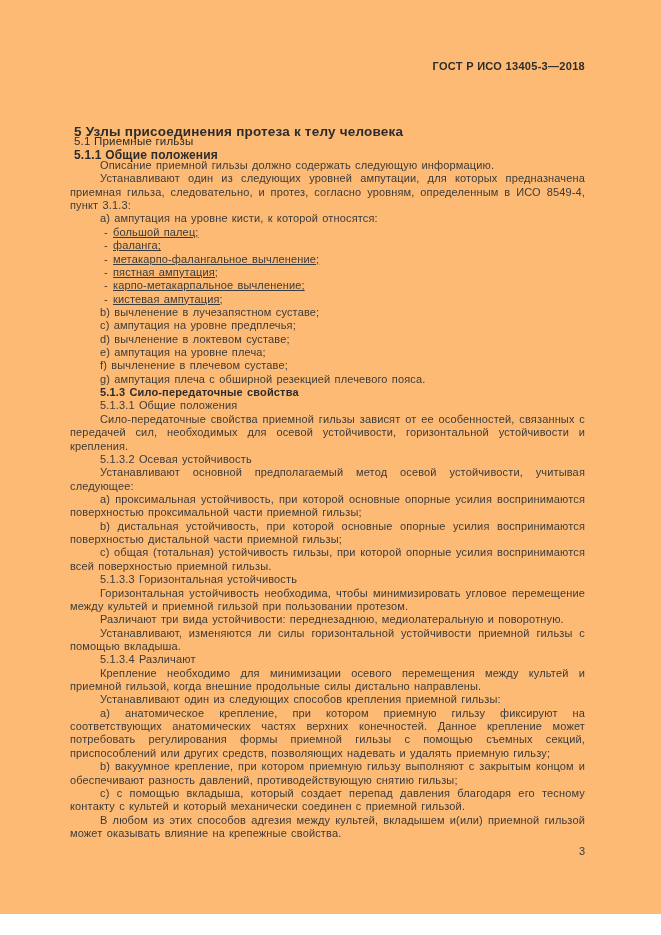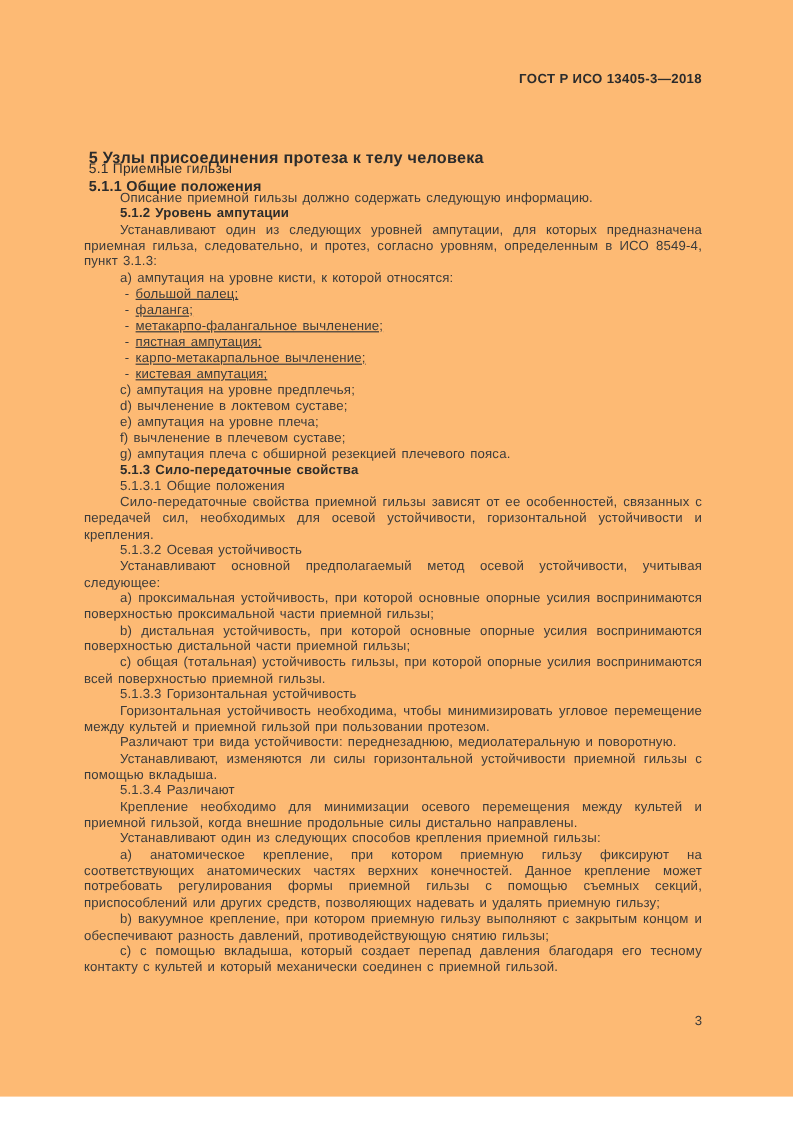--- a/index.html
+++ b/index.html
@@ -100,29 +100,29 @@
   <div class="doc-header">ГОСТ Р ИСО 13405-3—2018</div>
 
   <div class="h1">5 Узлы присоединения протеза к телу человека</div>
 
   <div class="h2">5.1 Приемные гильзы</div>
 
   <div class="h3">5.1.1 Общие положения</div>
 
   <div class="flow" id="doc-flow">
       <div class="blk p">Описание приемной гильзы должно содержать следующую информацию.</div>
-      <div class="blk b">5.1.2 Уровень ампутации</div>
       <div class="blk p">Устанавливают один из следующих уровней ампутации, для которых предназначена приемная гильза, следовательно, и протез, согласно уровням, определенным в ИСО 8549-4, пункт 3.1.3:</div>
       <div class="blk p">а) ампутация на уровне кисти, к которой относятся:</div>
       <div class="blk d"><span class="marker">-</span><span>большой палец;</span></div>
       <div class="blk d"><span class="marker">-</span><span>фаланга;</span></div>
       <div class="blk d"><span class="marker">-</span><span>метакарпо-фалангальное вычленение;</span></div>
       <div class="blk d"><span class="marker">-</span><span>пястная ампутация;</span></div>
       <div class="blk d"><span class="marker">-</span><span>карпо-метакарпальное вычленение;</span></div>
       <div class="blk d"><span class="marker">-</span><span>кистевая ампутация;</span></div>
+      <div class="blk p">b) вычленение в лучезапястном суставе;</div>
       <div class="blk p">с) ампутация на уровне предплечья;</div>
       <div class="blk p">d) вычленение в локтевом суставе;</div>
       <div class="blk p">е) ампутация на уровне плеча;</div>
       <div class="blk p">f) вычленение в плечевом суставе;</div>
       <div class="blk p">g) ампутация плеча с обширной резекцией плечевого пояса.</div>
       <div class="blk b">5.1.3 Сило-передаточные свойства</div>
       <div class="blk p">5.1.3.1 Общие положения</div>
       <div class="blk p">Сило-передаточные свойства приемной гильзы зависят от ее особенностей, связанных с переда­чей сил, необходимых для осевой устойчивости, горизонтальной устойчивости и крепления.</div>
       <div class="blk p">5.1.3.2 Осевая устойчивость</div>
       <div class="blk p">Устанавливают основной предполагаемый метод осевой устойчивости, учитывая следующее:</div>
@@ -132,17 +132,18 @@
       <div class="blk p">5.1.3.3 Горизонтальная устойчивость</div>
       <div class="blk p">Горизонтальная устойчивость необходима, чтобы минимизировать угловое перемещение между культей и приемной гильзой при пользовании протезом.</div>
       <div class="blk p">Различают три вида устойчивости: переднезаднюю, медиолатеральную и поворотную.</div>
       <div class="blk p">Устанавливают, изменяются ли силы горизонтальной устойчивости приемной гильзы с помощью вкладыша.</div>
       <div class="blk p">5.1.3.4 Различают</div>
       <div class="blk p">Крепление необходимо для минимизации осевого перемещения между культей и приемной гиль­зой, когда внешние продольные силы дистально направлены.</div>
       <div class="blk p">Устанавливают один из следующих способов крепления приемной гильзы:</div>
       <div class="blk p">а) анатомическое крепление, при котором приемную гильзу фиксируют на соответствующих ана­томических частях верхних конечностей. Данное крепление может потребовать регулирования формы приемной гильзы с помощью съемных секций, приспособлений или других средств, позволяющих на­девать и удалять приемную гильзу;</div>
       <div class="blk p">b) вакуумное крепление, при котором приемную гильзу выполняют с закрытым концом и обеспе­чивают разность давлений, противодействующую снятию гильзы;</div>
       <div class="blk p">с) с помощью вкладыша, который создает перепад давления благодаря его тесному контакту с культей и который механически соединен с приемной гильзой.</div>
+      <div class="blk p">В любом из этих способов адгезия между культей, вкладышем и(или) приемной гильзой может оказывать влияние на крепежные свойства.</div>
     </div>
 
   <div class="page-number">3</div>
 
 </div>
 
 </body></html>

